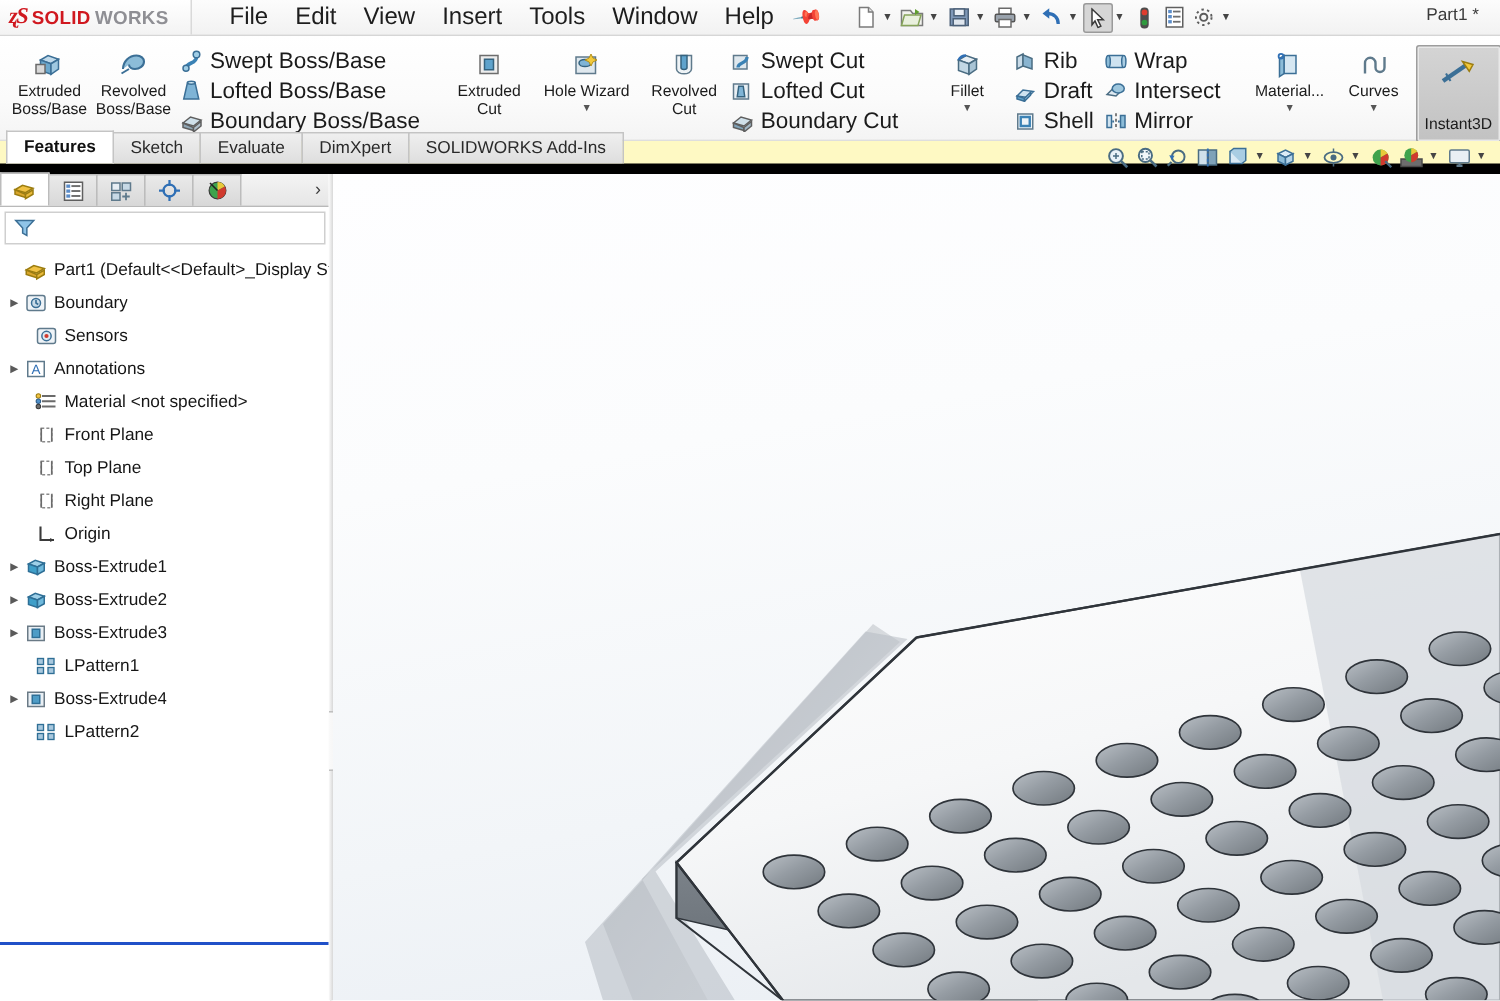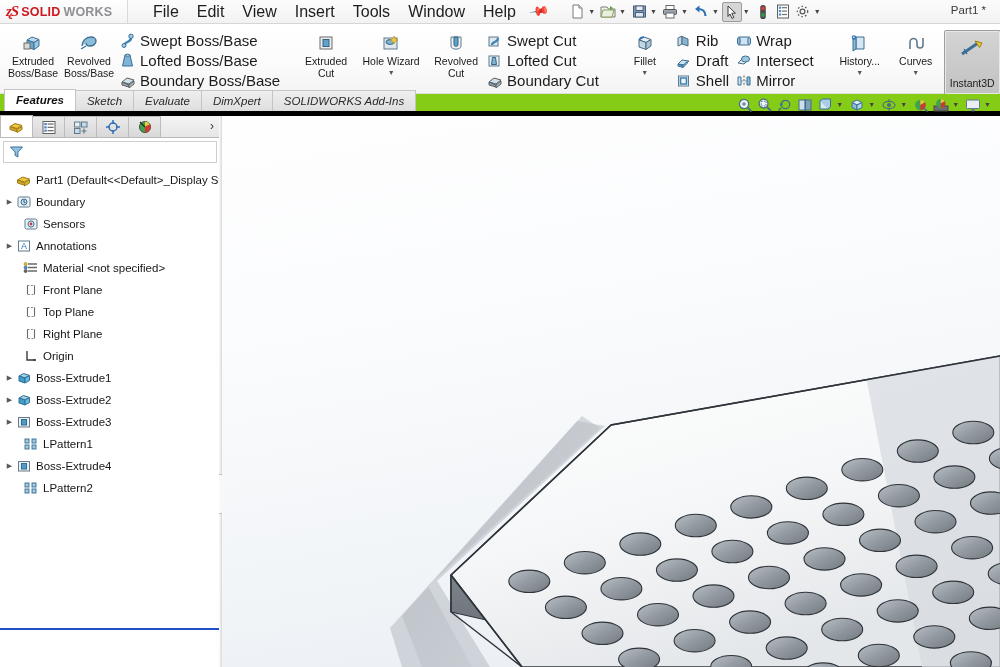--- a/index.html
+++ b/index.html
@@ -71,22 +71,22 @@
 
   .instant3d{
     border:1px solid #9d9d9d; background:linear-gradient(#d4d4d4,#c2c2c2);
     box-shadow:inset 0 0 0 1px #e8e8e8;
     width:57px; padding-top:6px; padding-bottom:4px; margin-top:2px;gap:17px;
   }
 
   
   .tabstrip{
     position:absolute; left:0; top:94px; width:1000px; height:22px;
-    background:#84cc16; border-bottom:5px solid #000000;
-    display:flex; align-items:flex-end;font-style:italic;
+    background:#fef9c3; border-bottom:7px solid #000000;
+    display:flex; align-items:flex-end;
   }
   .tab{
     font-size:11.5px; color:#2a2a2a; padding:3px 11px 4px 11px; height:21px;
     background:linear-gradient(#efefef,#dedede); border:1px solid #c4c4c4;
     border-bottom:none; margin-right:-1px; cursor:default;
     display:flex; align-items:center;
   }
   .tab.active{
     background:#ffffff; border-color:#c4c4c4; font-weight:bold; color:#111;
     height:22px; position:relative; z-index:2;
@@ -464,21 +464,21 @@
 
     <div class="rgroup">
       <div class="bigbtn">
         <span class="ico">
           <svg width="22" height="20" viewBox="0 0 22 20">
               <path d="M7 3h8v12H7z" fill="#d6e7f2" stroke="#3b6f96"></path>
               <path d="M7 3l-3 2v12l3-2z" fill="#8cbcd8" stroke="#3b6f96"></path>
               <circle cx="5" cy="3.5" r="1.6" fill="none" stroke="#2f6fb5" stroke-width="1.2"></circle>
             </svg>
         </span>
-        <span class="lbl">History...</span>
+        <span class="lbl">Material...</span>
         <span class="dd">▼</span>
       </div>
       <div class="bigbtn">
         <span class="ico">
           <svg width="22" height="20" viewBox="0 0 22 20">
               <path d="M5 15V8a3.5 3.5 0 017 0v3a3 3 0 006 0V4" fill="none" stroke="#5f7a8c" stroke-width="1.6"></path>
             </svg>
         </span>
         <span class="lbl">Curves</span>
         <span class="dd">▼</span>

